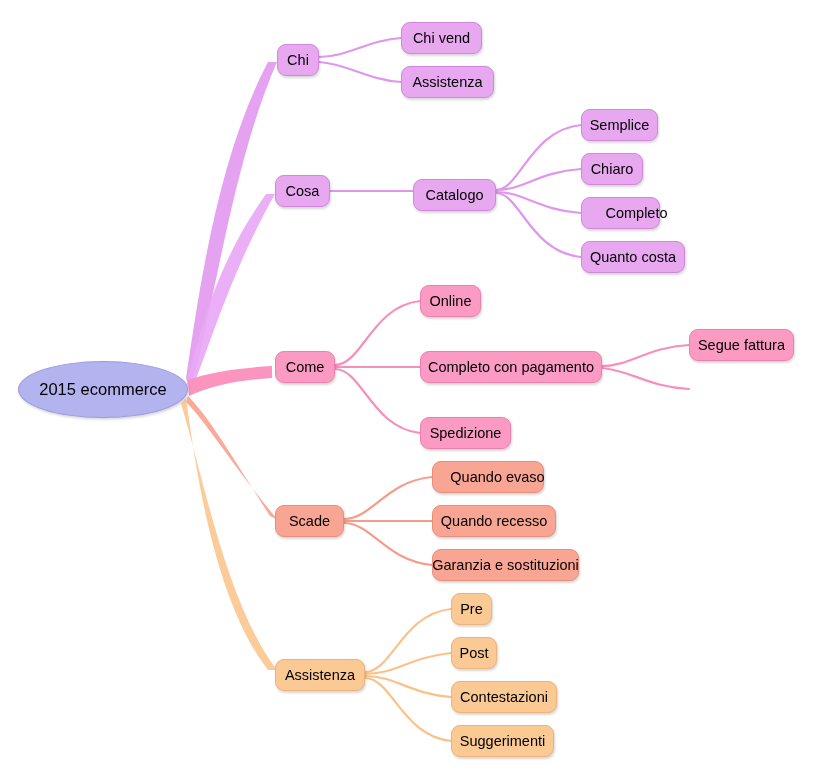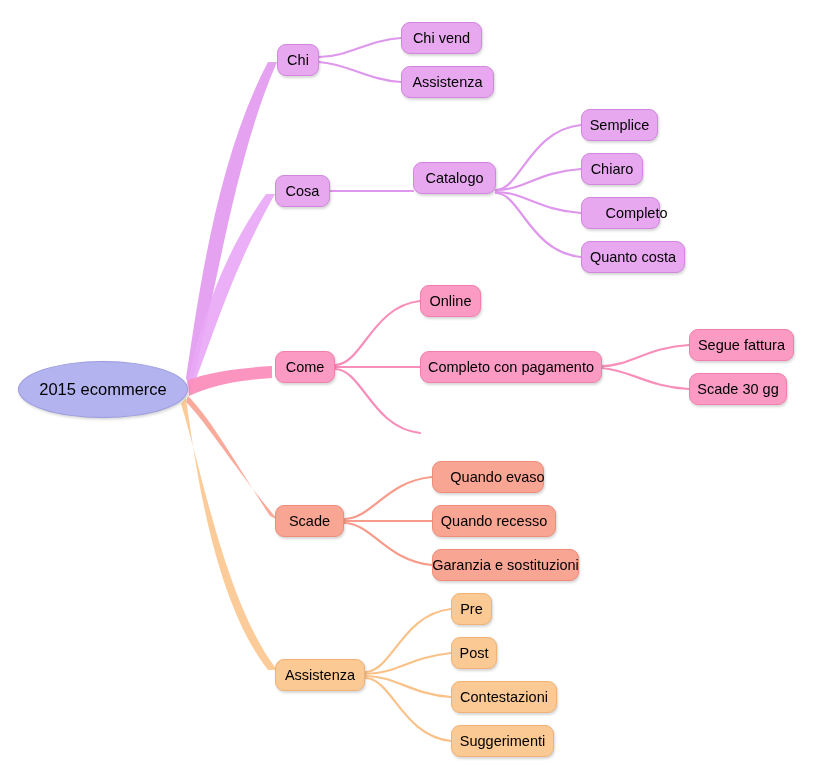--- a/index.html
+++ b/index.html
@@ -131,21 +131,21 @@
   <div class="node lvl-violet" style="left:401px; top:22px; width:81px; height:32px;">
     <span>Chi vend</span>
   </div>
   <div class="node lvl-violet" style="left:401px; top:66px; width:93px; height:32px;">
     <span>Assistenza</span>
   </div>
 
   <div class="node lvl-violet" style="left:275px; top:175px; width:55px; height:32px;">
     <span>Cosa</span>
   </div>
-  <div class="node lvl-violet" style="left:413px; top:162px; width:83px; height:32px;">
+  <div class="node lvl-violet" style="left:413px; top:179px; width:83px; height:32px;">
     <span>Catalogo</span>
   </div>
   <div class="node lvl-violet" style="left:581px; top:109px; width:77px; height:32px;">
     <span>Semplice</span>
   </div>
   <div class="node lvl-violet" style="left:581px; top:153px; width:62px; height:32px;">
     <span>Chiaro</span>
   </div>
   <div class="node lvl-violet" style="left:581px; top:197px; width:79px; height:32px;padding-left:32px;">
     <span>Completo</span>
@@ -159,22 +159,22 @@
   </div>
   <div class="node lvl-pink" style="left:420px; top:285px; width:61px; height:32px;">
     <span>Online</span>
   </div>
   <div class="node lvl-pink" style="left:420px; top:351px; width:182px; height:32px;">
     <span>Completo con pagamento</span>
   </div>
   <div class="node lvl-pink" style="left:689px; top:329px; width:105px; height:32px;">
     <span>Segue fattura</span>
   </div>
-  <div class="node lvl-pink" style="left:689px; top:373px; width:98px; height:32px;">
-    <span>Scade 30 gg</span>
+  <div class="node lvl-pink" style="left:420px; top:417px; width:91px; height:32px;">
+    <span>Spedizione</span>
   </div>
 
   <div class="node lvl-salmon" style="left:275px; top:505px; width:69px; height:32px;">
     <span>Scade</span>
   </div>
   <div class="node lvl-salmon" style="left:432px; top:461px; width:112px; height:32px;padding-left:19px;">
     <span>Quando evaso</span>
   </div>
   <div class="node lvl-salmon" style="left:432px; top:505px; width:124px; height:32px;">
     <span>Quando recesso</span>

